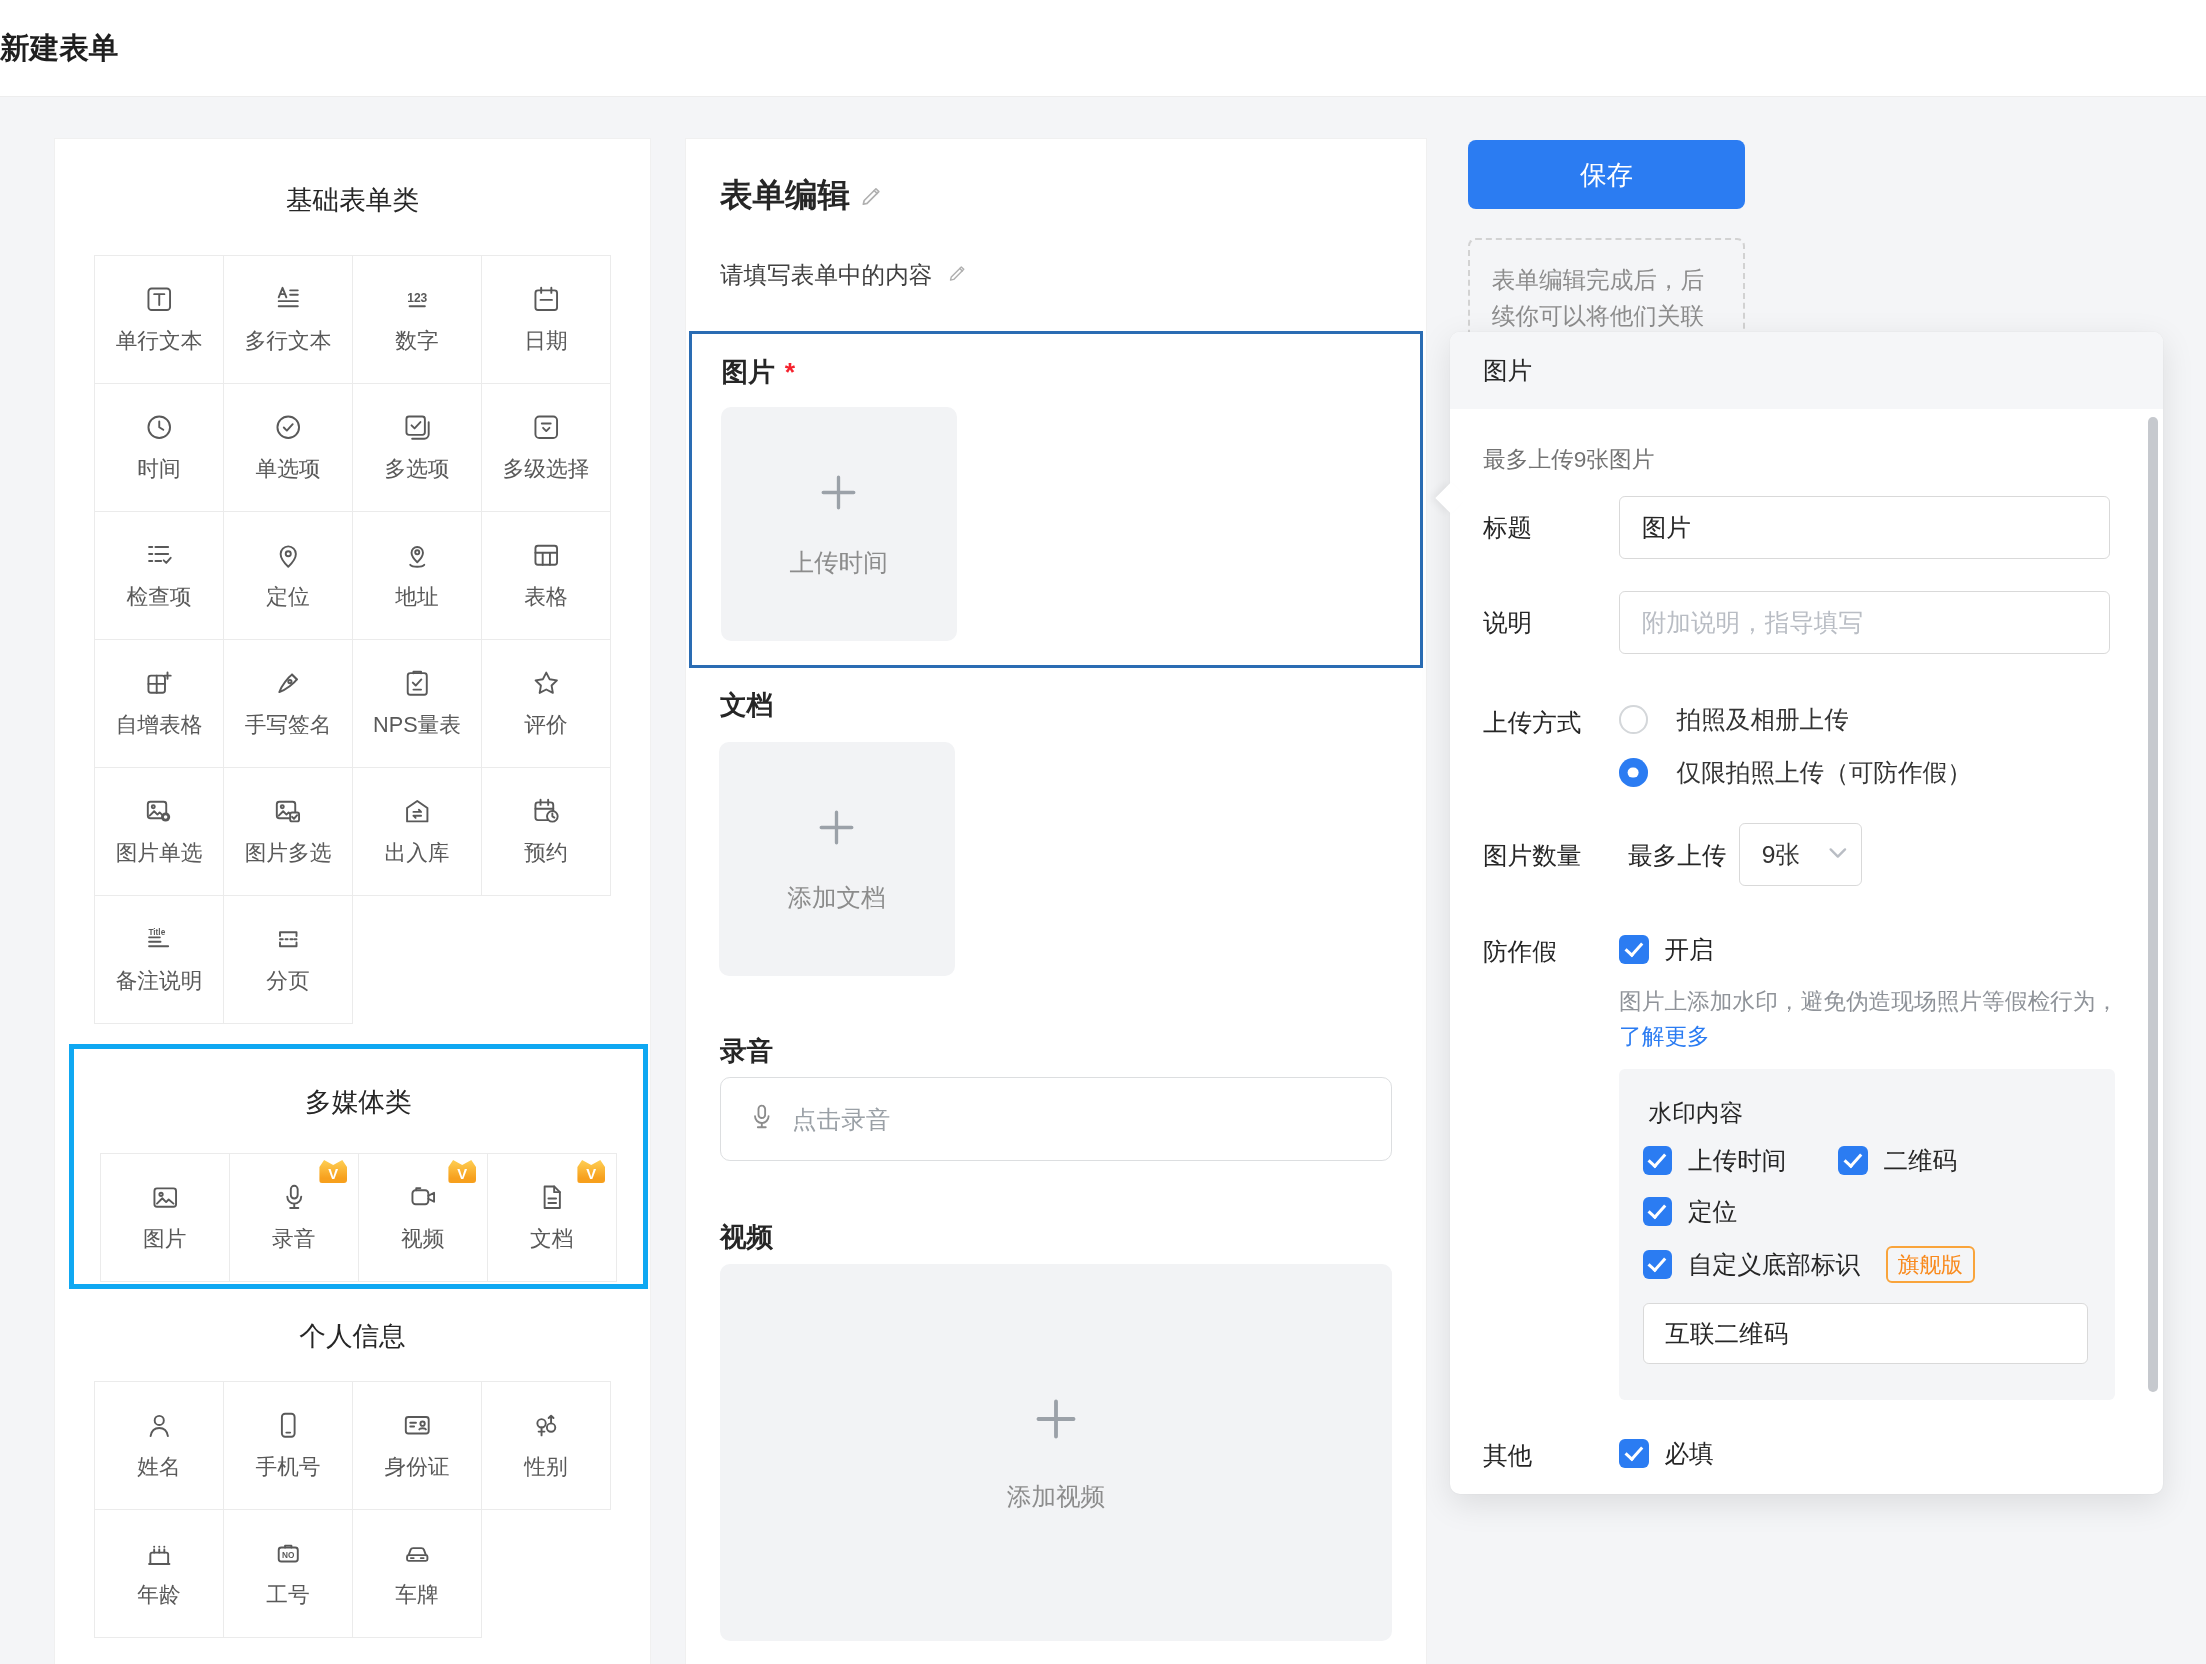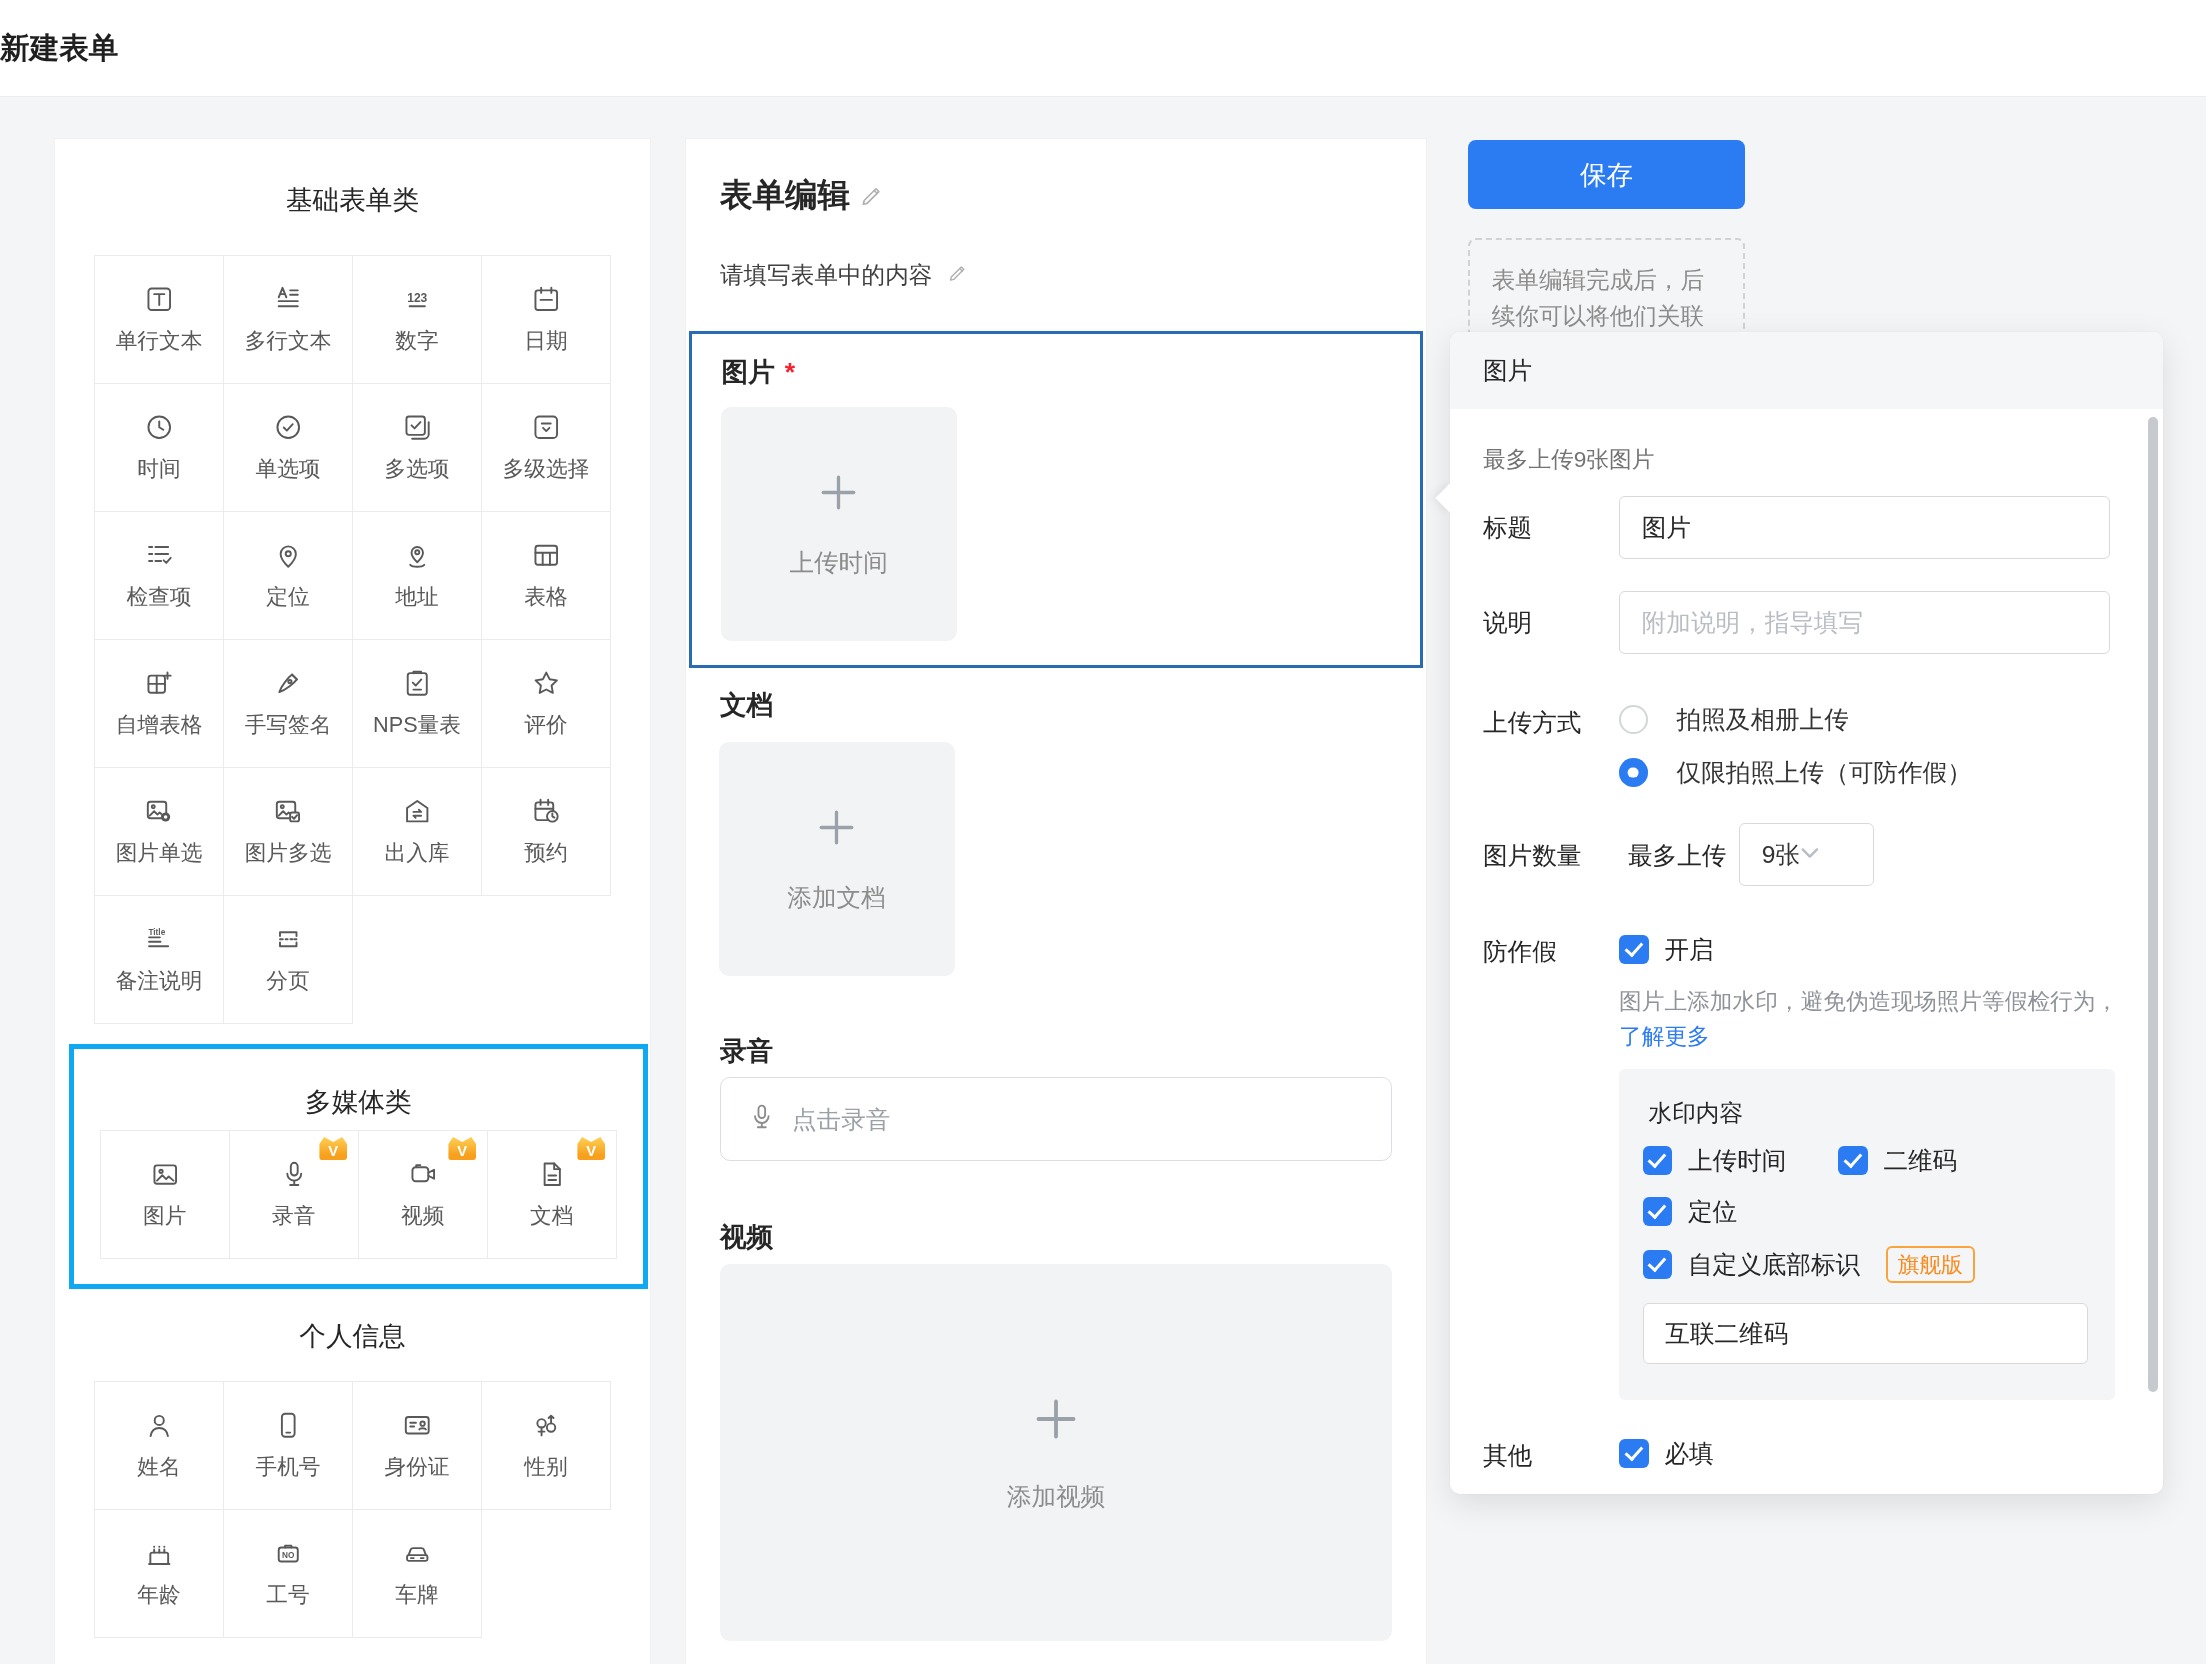--- a/index.html
+++ b/index.html
@@ -10,21 +10,21 @@
   }
   
   .topbar{position:absolute;left:0;top:0;width:100%;height:97px;background:#fff;border-bottom:1px solid #ededed;box-sizing:border-box}
   .page-title{line-height:96px;text-align:left;font-size:29.6px;font-weight:bold;color:#1f1f1f;padding-right:193px}
 
   
   .left-panel{position:absolute;left:54px;top:138px;width:597px;height:1527px;background:#fff;border:1px solid #f0f0f0;box-sizing:border-box;overflow:hidden}
   .sec-title{text-align:center;font-size:26.6px;color:#262626}
   .section.s0 .sec-title{margin:43px 0 37px}
   .section.highlighted{width:579px;height:245px;box-sizing:border-box;border:5.9px solid #0fa8f2;margin:19.7px 0 0 13.8px;overflow:hidden}
-  .section.highlighted .sec-title{margin:35px 0 10px}
+  .section.highlighted .sec-title{margin:35px 0 33px}
   .section.s2 .sec-title{margin:29.6px 0 26.6px}
   .grid{width:517px;margin:0 auto;display:flex;flex-wrap:wrap;border-top:1px solid #ebebeb;border-left:1px solid #ebebeb;box-sizing:border-box;background:#fff}
   .section.highlighted .grid{width:517px;margin:0 auto}
   .cell{width:129px;height:128px;box-sizing:border-box;border-right:1px solid #ebebeb;border-bottom:1px solid #ebebeb;
     display:flex;flex-direction:column;align-items:center;justify-content:center;gap:11.8px;position:relative;background:#fff;cursor:pointer}
   .cicon svg{width:30.5px;height:30.5px;display:block}
   .clabel{font-size:21.7px;color:#595959;white-space:nowrap}
   .vip{position:absolute;top:4.9px;right:10.8px;width:27.6px;height:24.6px;
     background:linear-gradient(180deg,#ffd257 0%,#f7a01d 80%);
     clip-path:polygon(0 34%,17% 6%,50% 26%,83% 6%,100% 34%,100% 100%,0 100%);
@@ -74,21 +74,21 @@
   .lab-upload{top:374px;left:33px}
   .radio-row{position:absolute;left:169px;display:flex;align-items:center;gap:29px;cursor:pointer}
   .r1{top:371px}.r2{top:424px}
   .radio{width:28.6px;height:28.6px;border-radius:50%;box-sizing:border-box;flex:none}
   .radio.off{border:2px solid #d4d7da;background:#fff}
   .radio.on{background:#2b7cf2;position:relative}
   .radio.on::after{content:"";position:absolute;left:50%;top:50%;width:10.8px;height:10.8px;border-radius:50%;background:#fff;transform:translate(-50%,-50%)}
   .radio-label{font-size:24.6px;color:#333}
   .lab-count{top:507px;left:33px}
   .count-prefix{position:absolute;top:507px;left:178px;font-size:24.6px;color:#262626}
-  .select{position:absolute;top:491px;left:289px;width:135px;height:63px;box-sizing:border-box;border:1px solid #d9d9d9;border-radius:5.9px;background:#fff;display:flex;align-items:center;justify-content:flex-start;padding:0 13.8px 0 21.7px;cursor:pointer}
+  .select{position:absolute;top:491px;left:289px;width:123px;height:63px;box-sizing:border-box;border:1px solid #d9d9d9;border-radius:5.9px;background:#fff;display:flex;align-items:center;justify-content:space-between;padding:0 13.8px 0 21.7px;cursor:pointer}
   .select-value{font-size:24.6px;color:#333}
   .lab-anti{top:603px;left:33px}
   .cb-row{position:absolute;display:flex;align-items:center;gap:15.8px;cursor:pointer}
   .checkbox{width:29.6px;height:29.6px;border-radius:5.9px;background:#2b7cf2;position:relative;flex:none}
   .checkbox::after{content:"";position:absolute;left:9.9px;top:3.9px;width:6.9px;height:13.8px;border:solid #fff;border-width:0 3px 3px 0;transform:rotate(42deg)}
   .cb-label{font-size:24.6px;color:#262626;white-space:nowrap}
   .anti-row{top:601px;left:169px}
   .anti-desc{position:absolute;top:652px;left:169px;width:504px;font-size:22.7px;line-height:35px;color:#8f9399}
   .link{color:#2b7cf2;cursor:pointer}
   .wm-box{position:absolute;top:737px;left:169px;width:496px;height:331px;background:#f4f5f7;border-radius:5.9px}

